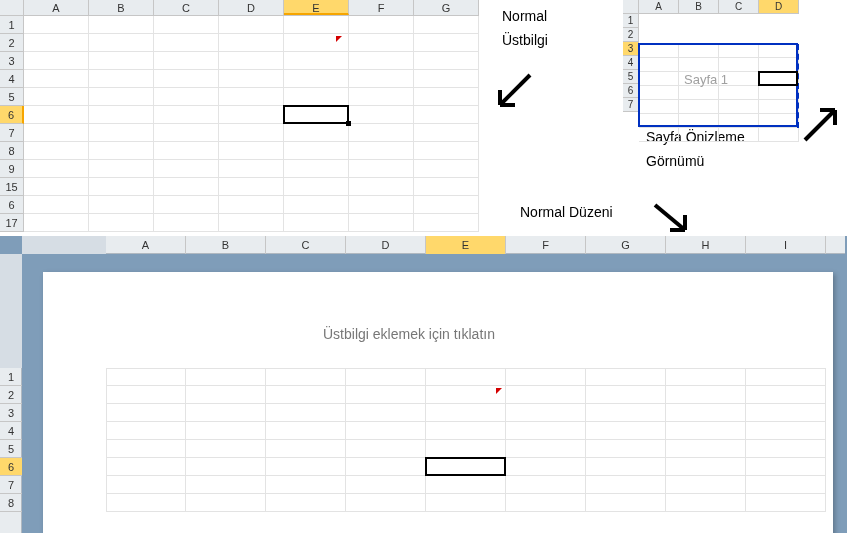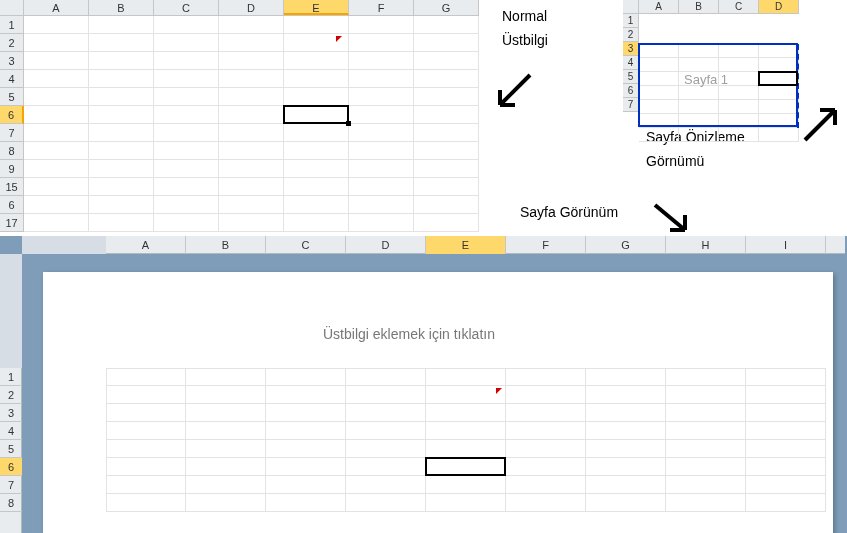--- a/index.html
+++ b/index.html
@@ -363,21 +363,21 @@
 
 <div class="label" style="left:646px; top:125px;">
   <span>Sayfa Önizleme</span><br><span>Görnümü</span>
 </div>
 <svg class="arrow-svg" style="left:800px; top:100px;" width="46" height="46">
   <path d="M5 40 L35 10" stroke="#000" stroke-width="4" fill="none"></path>
   <path d="M35 10 L35 25 M35 10 L20 10" stroke="#000" stroke-width="4" fill="none"></path>
 </svg>
 
 <div class="label" style="left:520px; top:200px;">
-  <span>Sayfa Görünüm</span>
+  <span>Normal Düzeni</span>
 </div>
 <svg class="arrow-svg" style="left:650px; top:200px;" width="50" height="40">
   <path d="M5 5 L35 30" stroke="#000" stroke-width="4" fill="none"></path>
   <path d="M35 30 L35 15 M35 30 L20 30" stroke="#000" stroke-width="4" fill="none"></path>
 </svg>
 
 <div class="pbp">
   <div class="colhdr">
     <div class="corner"></div>
     <div class="ch">A</div>

